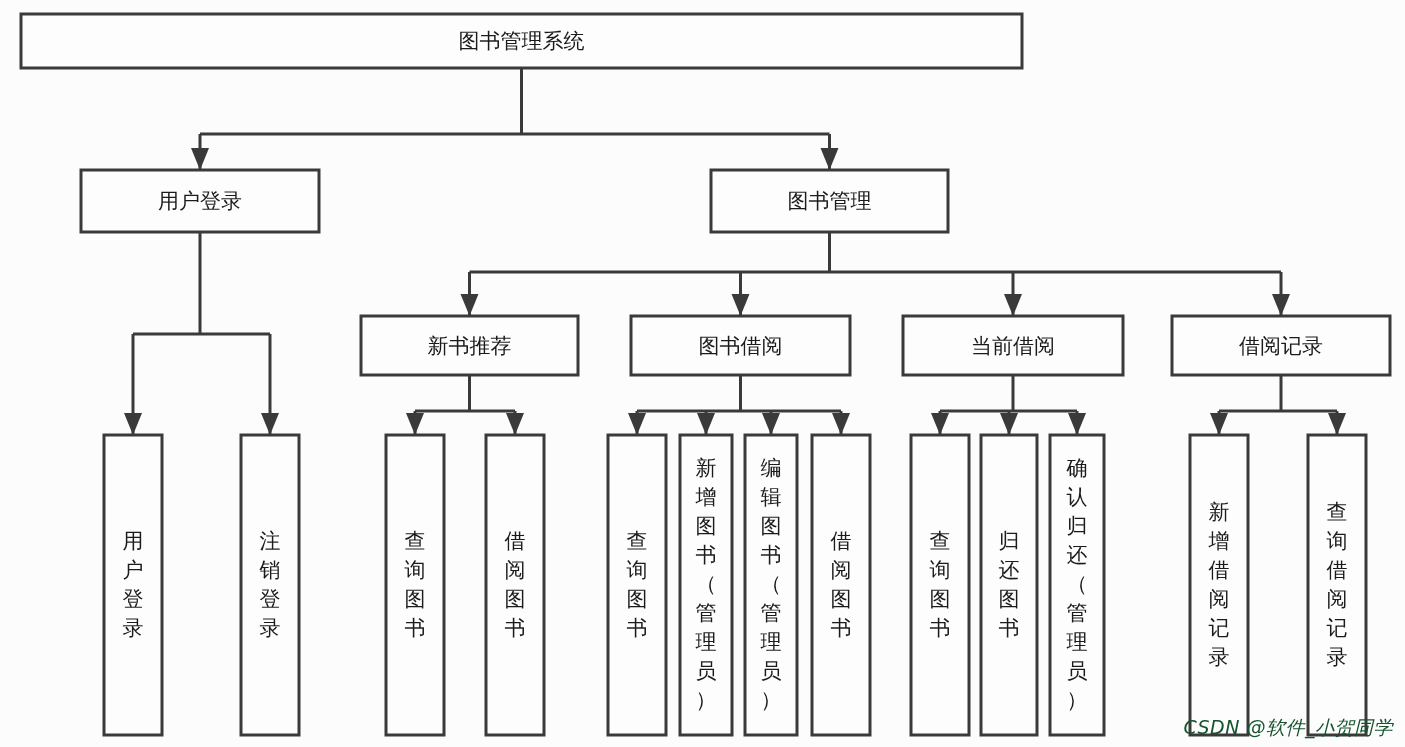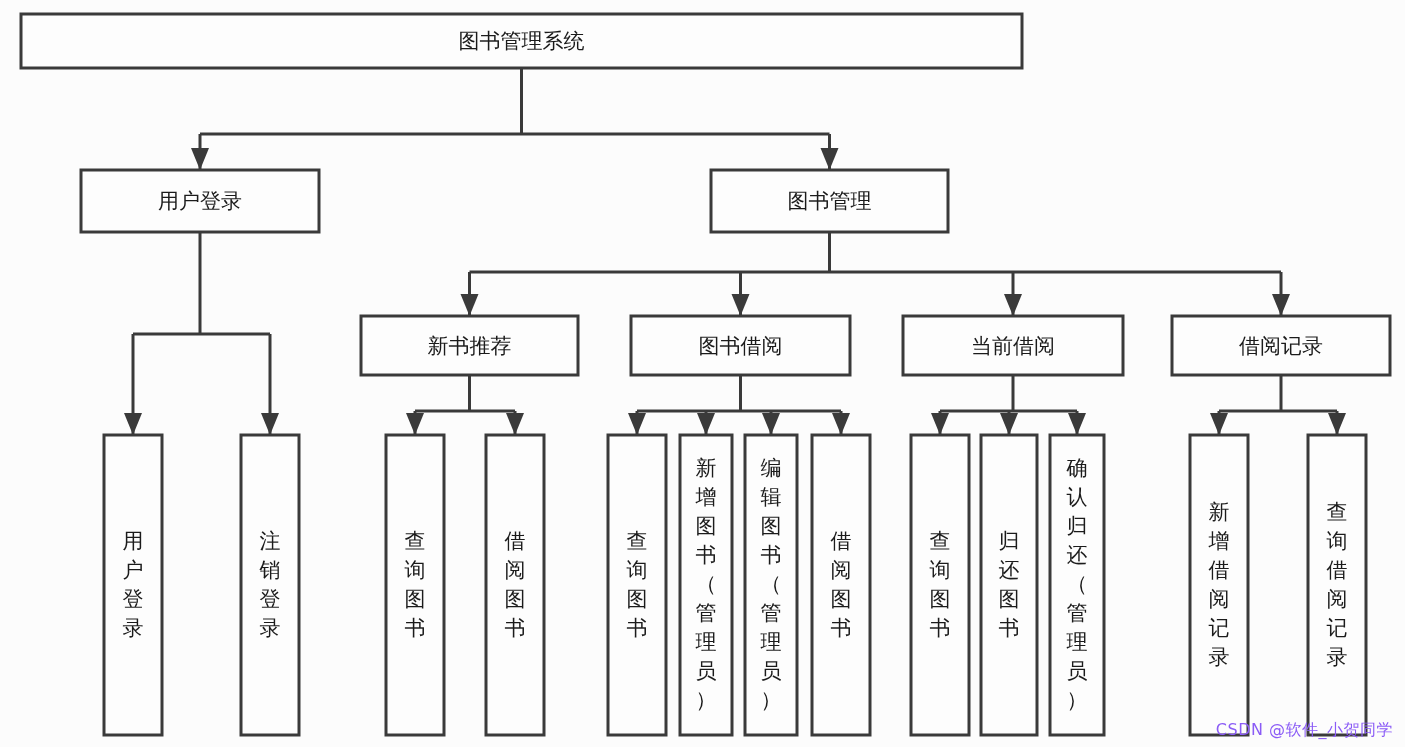--- a/index.html
+++ b/index.html
@@ -53,26 +53,27 @@
     fill: #1b1b1b;
     font-family: "DejaVu Sans", "Liberation Sans", sans-serif;
     font-size: 21px;
     text-anchor: middle;
     dominant-baseline: middle;
   }
   .watermark {
     position: absolute;
     right: 12px;
     bottom: 6px;
-    color: #8b5cf6;
-    font-size: 16px;
+    color: #14532d;
+    font-size: 19px;
     font-family: "DejaVu Sans", "Liberation Sans", sans-serif;
     letter-spacing: 0.5px;
     white-space: nowrap;
     pointer-events: none;
+    font-style: italic;
   }
 </style>
 </head>
 <body>
 
 <div id="diagram-root">
 
   <svg class="diagram-canvas" viewBox="0 0 1405 747">
     <g id="connector-layer">
         <line x1="521.5" y1="68" x2="521.5" y2="134" class="connector"></line>

